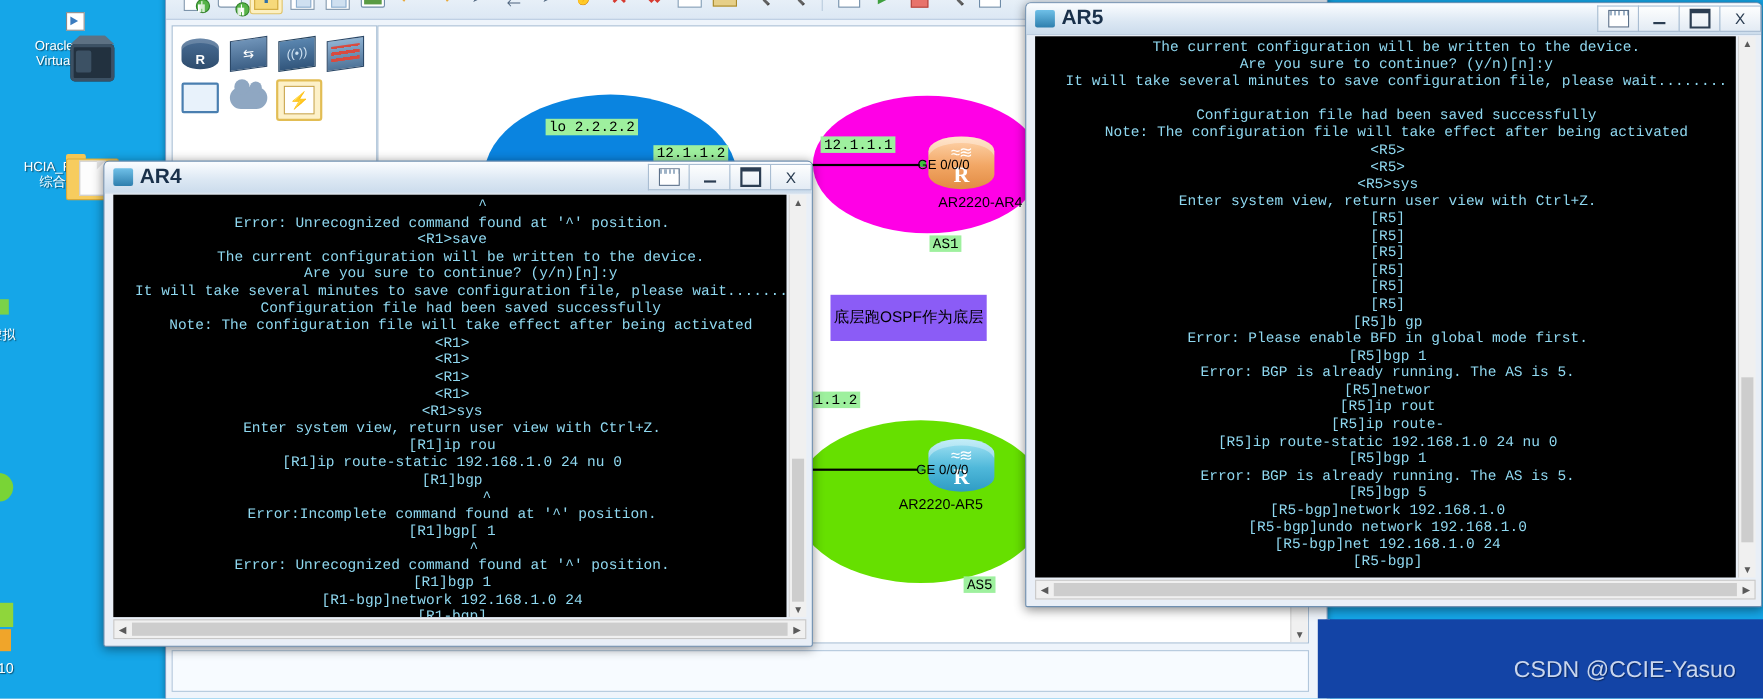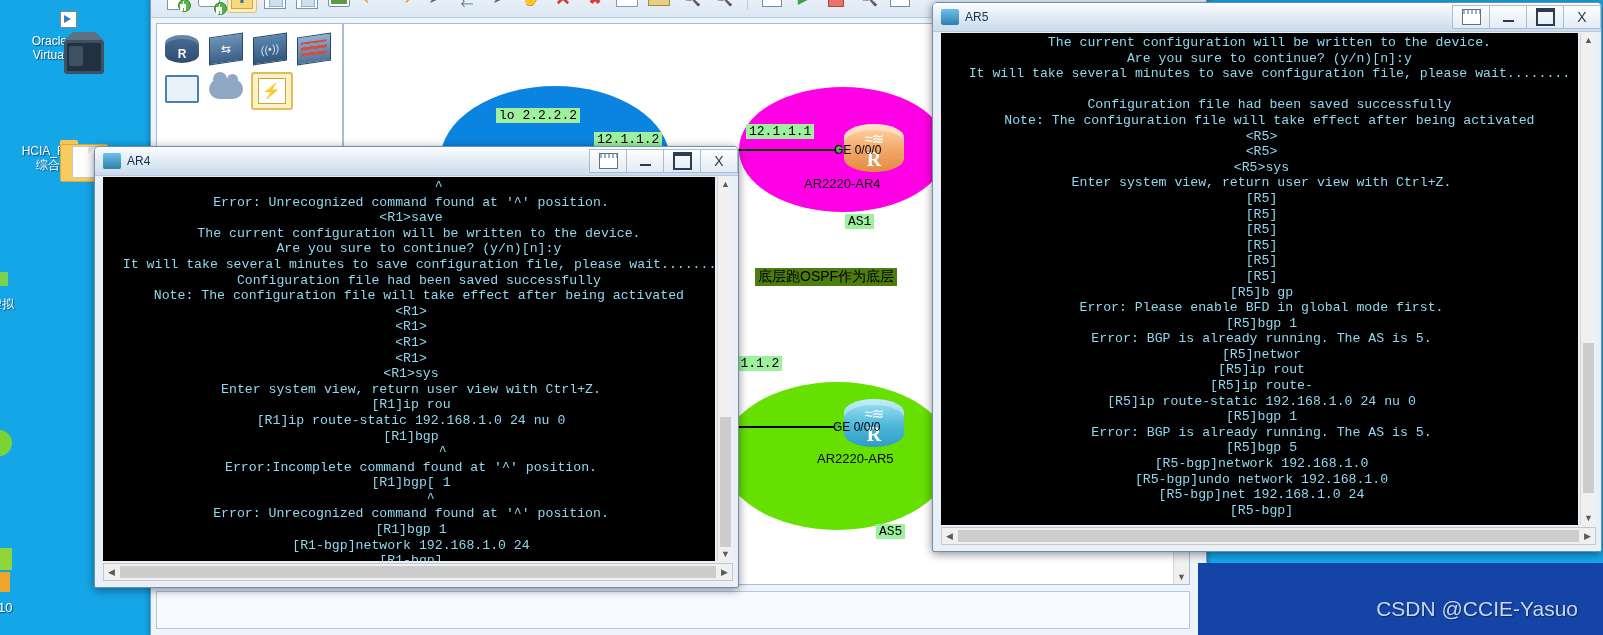--- a/index.html
+++ b/index.html
@@ -120,21 +120,21 @@
     border-radius:50%;background:#8fa7c2;}
   .bolt3d{width:26px;height:24px;background:#fff;border:1px solid #c9a445;
     display:flex;align-items:center;justify-content:center;color:#1b1b1b;font-size:15px;}
 
   
   #canvas{position:absolute;left:192px;top:64px;right:16px;bottom:52px;
     background:#fff;border:1px solid #a7bed5;overflow:hidden;}
   .cloudshape{position:absolute;border-radius:50%;}
   .lbl{position:absolute;background:#9ef09e;color:#000;font-family:"Liberation Mono",monospace;
     font-size:13px;padding:0 3px;white-space:nowrap;}
-  .lbl-cn{position:absolute;background:#4d7c0f;color:#000;font-size:14px;padding:0 3px;white-space:nowrap;}
+  .lbl-cn{position:absolute;background:#8b5cf6;color:#000;font-size:14px;padding:12px 3px;white-space:nowrap;}
   .devname{position:absolute;color:#000;font-size:13px;white-space:nowrap;}
   .ifname{position:absolute;color:#000;font-size:12px;white-space:nowrap;font-family:"Liberation Sans",sans-serif;}
   .link{position:absolute;height:2px;background:#000;}
   .greendot{position:absolute;width:6px;height:6px;border-radius:50%;background:#3fbf3f;}
   .router{position:absolute;width:60px;height:48px;}
   .router .cyl{width:60px;height:48px;border-radius:50%/28%;
     background:linear-gradient(#a4e4f5,#4fb8da 55%,#2f9cc4);position:relative;
     box-shadow:inset 0 6px 0 rgba(255,255,255,.35);}
   .router.orange .cyl{background:linear-gradient(#ffd7b0,#f2a765 55%,#e28b43);}
   .router .rr{position:absolute;left:0;right:0;bottom:1px;text-align:center;color:#fff;
@@ -151,21 +151,21 @@
 
   #ensp .statusbar{position:absolute;left:5px;right:16px;bottom:8px;height:36px;
     background:#f7fbff;border:1px solid #b2c7dc;}
 
   
   .cwin{position:absolute;background:#e9eff7;border:1px solid #6f8fb0;border-radius:5px 5px 2px 2px;
     box-shadow:0 2px 10px rgba(0,0,0,.45);}
   .cwin .tbar{height:28px;background:linear-gradient(#fbfdff,#dbe7f3 60%,#ccdcec);
     border-radius:4px 4px 0 0;display:flex;align-items:center;padding-left:8px;
     border-bottom:1px solid #b8cade;}
-  .cwin .ttl{font-size:12px;color:#19304a;margin-left:6px;}
+  .cwin .ttl{font-size:19px;color:#19304a;margin-left:6px;font-weight:bold;}
   .cwin .wbtns{margin-left:auto;display:flex;height:24px;align-items:stretch;}
   .wbtn{width:36px;display:flex;align-items:center;justify-content:center;
     background:linear-gradient(#fdfefe,#e3ebf4);border:1px solid #a9bdd2;border-right:none;
     color:#2b3d52;font-size:14px;}
   .wbtn:last-child{border-right:1px solid #a9bdd2;}
   .wbtn.restore{}
   .ico-restore{width:17px;height:14px;border:1px solid #5c718a;background:#fff;position:relative;}
   .ico-restore:before{content:"";position:absolute;left:0;right:0;top:0;height:4px;
     background:repeating-linear-gradient(90deg,#9fb3c7 0 2px,#fff 2px 4px);}
   .ico-max{width:15px;height:12px;border:2px solid #2b3d52;border-top-width:4px;}
@@ -338,21 +338,21 @@
     <div class="link" style="left:378px;top:125px;width:118px;"></div>
     <div class="greendot" style="left:492px;top:122px;"></div>
     <div class="router orange" style="left:500px;top:100px;">
       <div class="cyl">
           <div class="ar">≈≋</div>
           <div class="rr">R</div>
         </div>
     </div>
     <div class="ifname" style="left:490px;top:119px;">GE 0/0/0</div>
     <div class="lbl" style="left:402px;top:100px;">12.1.1.1</div>
-    <div class="devname" style="left:460px;top:152px;">AR2220-AR4</div>
+    <div class="devname" style="left:509px;top:152px;">AR2220-AR4</div>
     <div class="lbl" style="left:501px;top:190px;">AS1</div>
 
     <div class="lbl-cn" style="left:411px;top:244px;">底层跑OSPF作为底层</div>
 
     <div class="cloudshape" style="left:377px;top:358px;width:232px;height:148px;background:#66e000;"></div>
     <div class="link" style="left:355px;top:402px;width:140px;"></div>
     <div class="greendot" style="left:490px;top:399px;"></div>
     <div class="router" style="left:500px;top:375px;">
       <div class="cyl">
           <div class="ar">≈≋</div>

